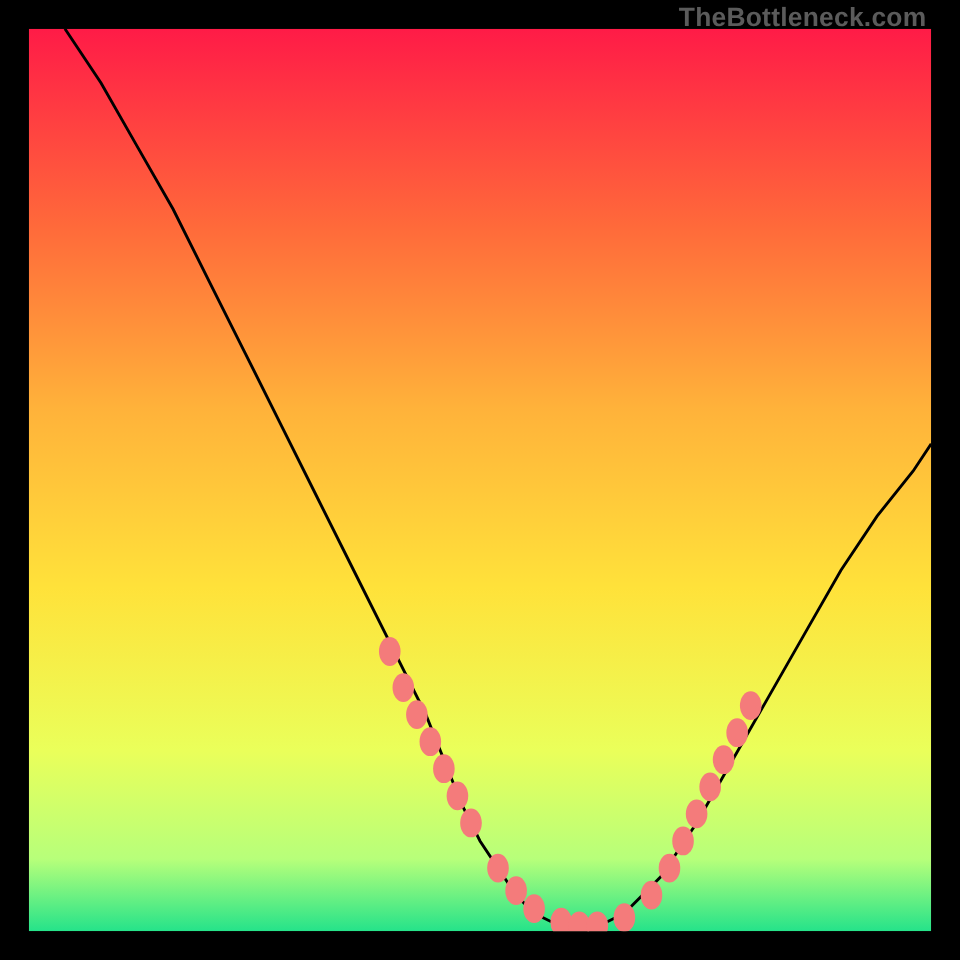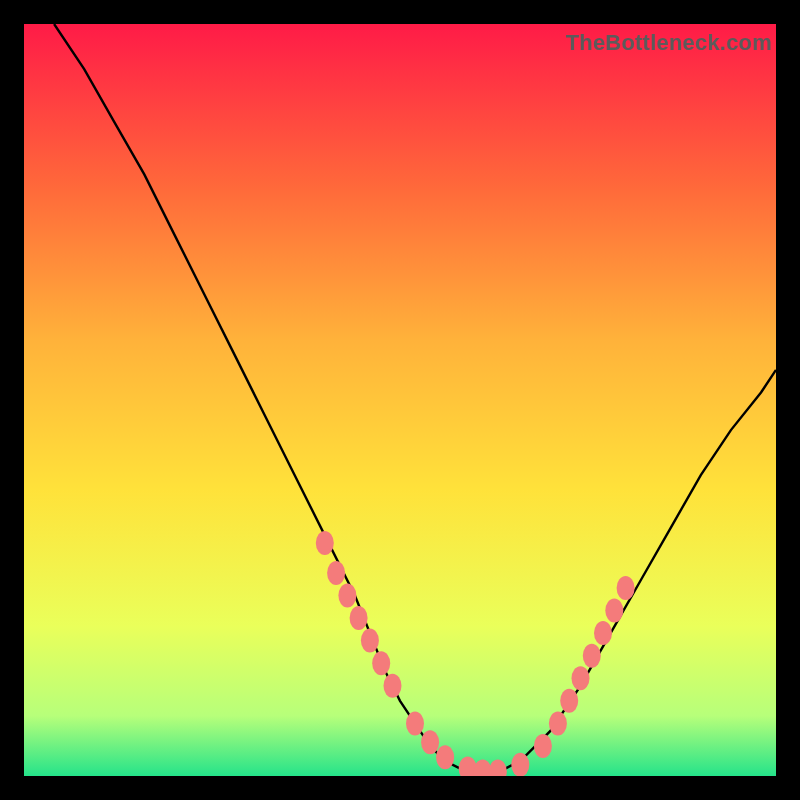--- a/index.html
+++ b/index.html
@@ -27,21 +27,20 @@
   }
   .watermark {
     position: absolute;
     top: 2px;
     right: 28px;
     font-family: Arial, Helvetica, sans-serif;
     font-size: 22px;
     font-weight: 600;
     color: #5b5b5b;
     letter-spacing: 0.2px;
-    margin-top: 28px;
   }
 </style>
 </head>
 <body>
 
 <div class="frame">
   <svg class="plot-area" viewBox="0 0 752 752" preserveAspectRatio="none">
     <defs>
       <linearGradient id="bgGrad" x1="0" y1="0" x2="0" y2="1">
         <stop offset="0%" stop-color="#ff1b47"></stop>

